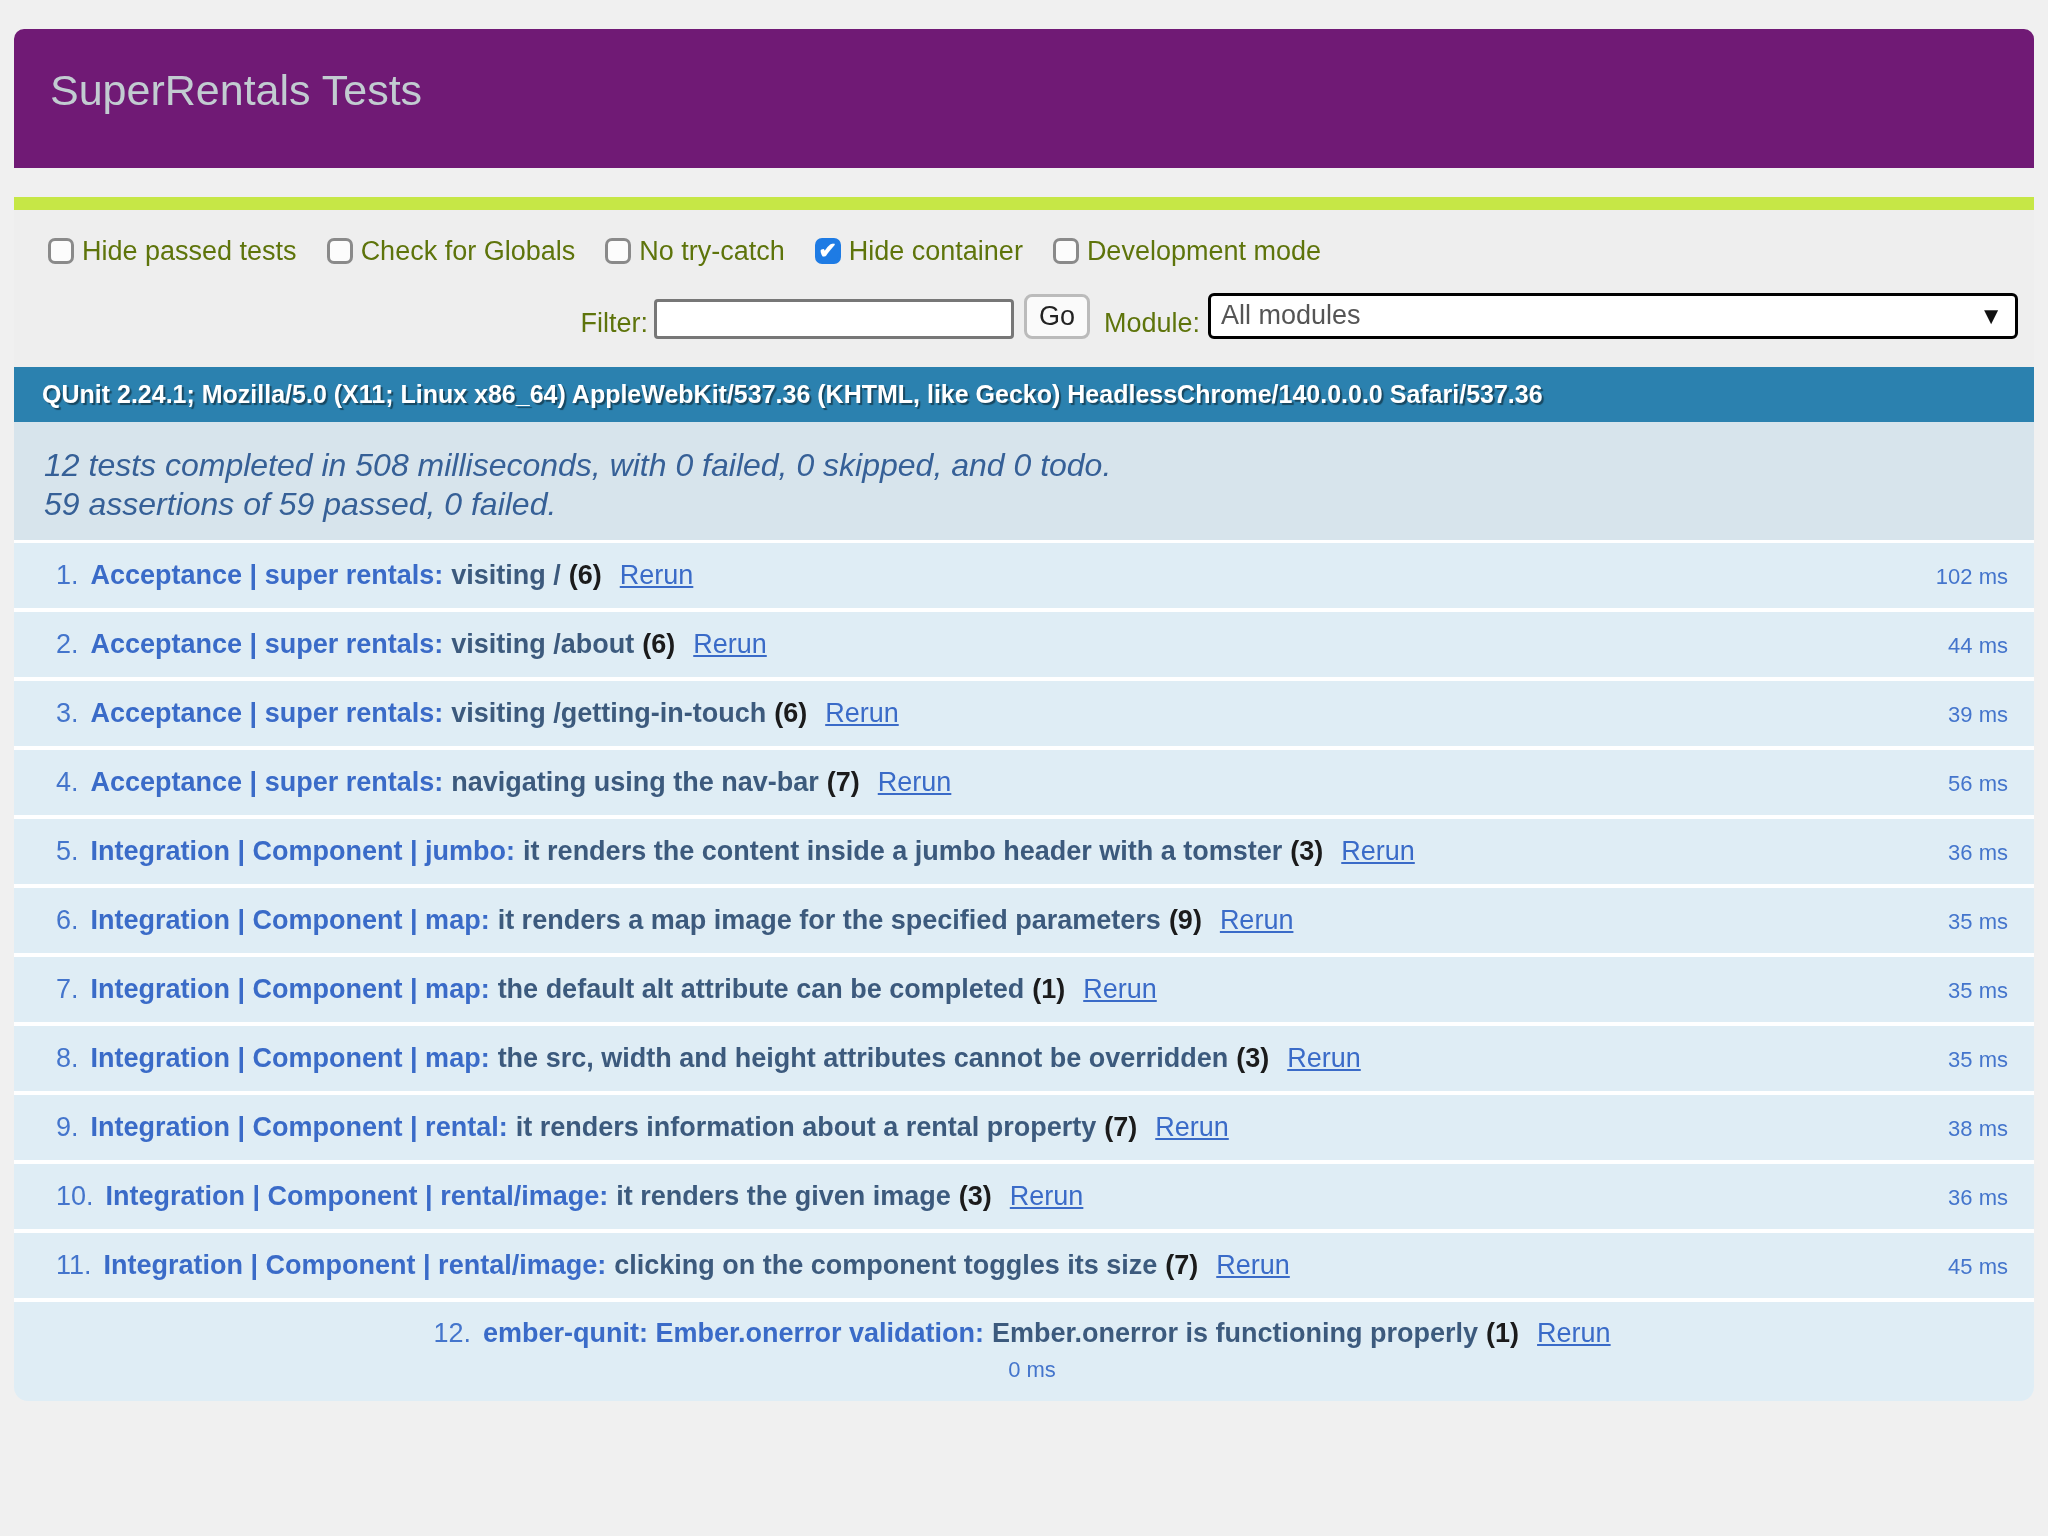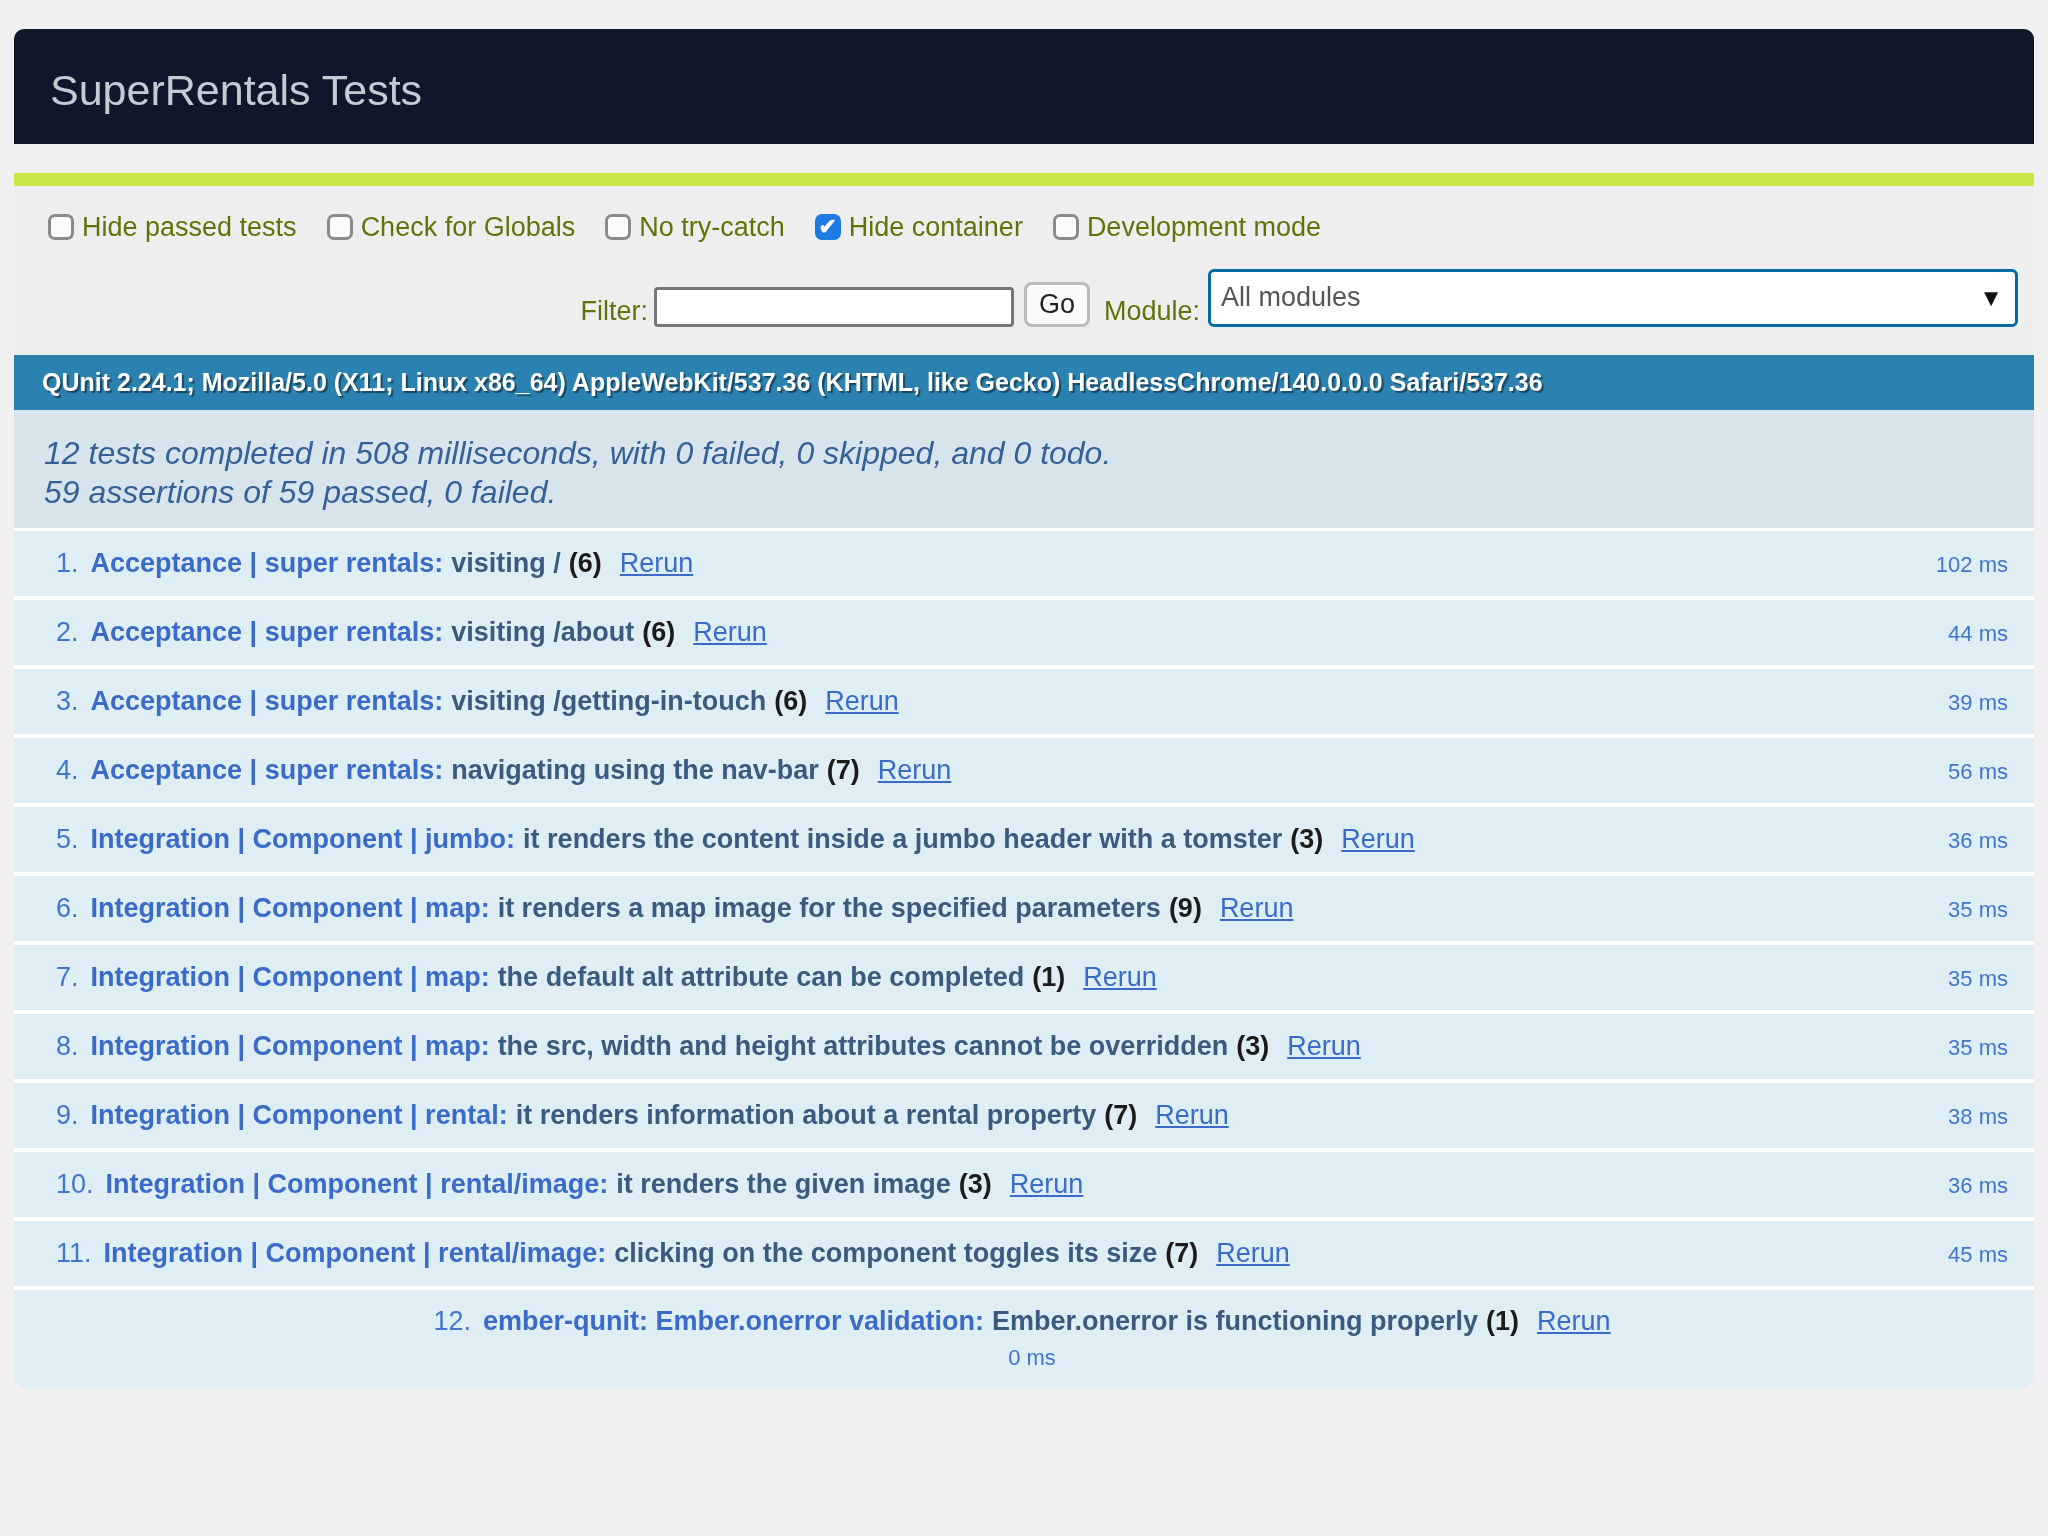--- a/index.html
+++ b/index.html
@@ -6,24 +6,24 @@
   body {
     width:2048px; height:1536px;
     background:#F0F0F0;
     font-family:"Liberation Sans", sans-serif;
     overflow:hidden;
   }
   #qunit-container { margin:14px; width:2020px; }
 
   
   #qunit-header {
-    background:#0f172a;
+    background:#701a75;
     color:#C2CCD1;
     border-radius:10px 10px 0 0;
-    padding:40px 30px 32px 36px;
+    padding:40px 30px 56px 36px;
     font-size:43px;
     font-weight:400;
     line-height:1;
   }
   #qunit-header a { color:#C2CCD1; text-decoration:none; }
 
   
   #qunit-banner { height:13px; background:#C6E746; }
 
   
@@ -56,22 +56,22 @@
   }
   #qunit-filter-go {
     margin-left:10px;
     font-size:27px; color:#222;
     background:#FAFAFA; border:3px solid #BBB; border-radius:8px;
     padding:3px 12px; line-height:1.2;
     font-family:"Liberation Sans", sans-serif;
   }
   .module-label { margin-left:14px; }
   .module-select {
-    margin-left:8px; flex:0 0 auto; width:810px; height:58px; box-sizing:border-box;
-    border:3px solid #0369a1; border-radius:6px; background:#FFF;
+    margin-left:8px; flex:0 0 auto; width:810px; height:46px; box-sizing:border-box;
+    border:3px solid #000000; border-radius:6px; background:#FFF;
     display:flex; align-items:center; justify-content:space-between;
     padding:0 12px 0 10px; font-size:27px; color:#555;
   }
   .module-select .arrow { color:#111; font-size:24px; }
 
   
   #qunit-useragent {
     background:#2B81AF; color:#FFF;
     font-size:25px; font-weight:bold;
     padding:13px 28px;

